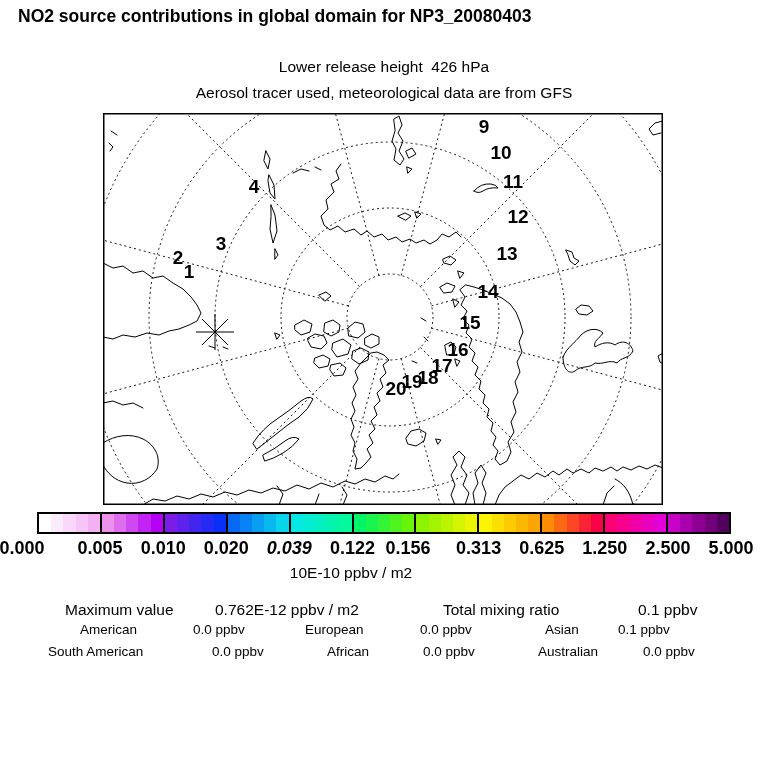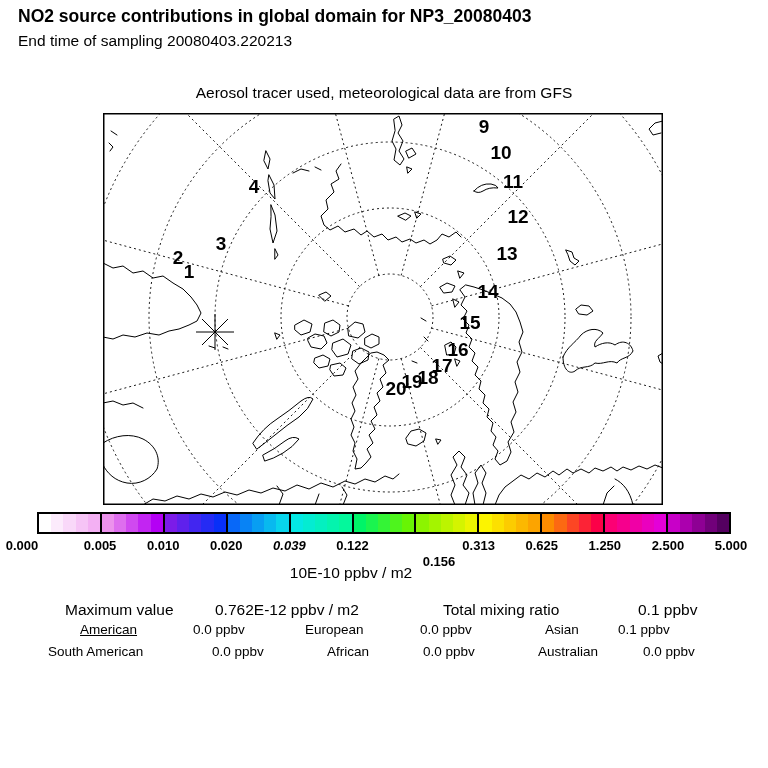--- a/index.html
+++ b/index.html
@@ -11,33 +11,33 @@
   #hline3{left:0;width:768px;top:58px;display:flex;justify-content:center;gap:64px;font-size:15.5px;}
   #hline4{left:0;width:768px;top:84px;text-align:center;font-size:15.5px;}
   #map{position:absolute;left:103px;top:113px;width:560px;height:392px;}
   #map svg{position:absolute;left:0;top:0;}
   .traj{position:absolute;transform:translate(-50%,-50%);font-weight:bold;font-size:19px;line-height:1;}
   #colorbar{position:absolute;left:37px;top:512px;width:694px;height:22px;display:flex;}
   .cbseg{flex:1;display:flex;border:2px solid #000;margin-left:-2px;}
   .cbseg:first-child{margin-left:0;}
   .cbcell{flex:1;}
   #cbar-labels{position:absolute;left:0;top:538px;width:768px;height:18px;}
-  .cblab{position:absolute;top:0;transform:translateX(-50%);font-weight:bold;font-size:13px;white-space:pre;}
+  .cblab{position:absolute;top:0;transform:translateX(-50%);font-weight:bold;font-size:18px;white-space:pre;}
   #units-line{left:0;width:702px;top:564px;text-align:center;font-size:15.5px;}
   .stat{font-size:15.5px;}
   .reg{font-size:13.5px;}
 </style>
 </head>
 <body>
 
 <div id="title" class="abs">NO2 source contributions in global domain for NP3_20080403</div>
 <div id="hline2" class="abs">
-  <span>End time of sampling 20080403.220213</span>
 </div>
 <div id="hline3" class="abs">
+  <span>Lower release height  426 hPa</span>
 </div>
 <div id="hline4" class="abs">Aerosol tracer used, meteorological data are from GFS</div>
 
 <div id="map">
   <svg width="560" height="392" viewBox="0 0 560 392">
     <defs>
         <clipPath id="mapclip">
           <rect x="0" y="0" width="560" height="392"></rect>
         </clipPath>
       </defs>
@@ -210,35 +210,35 @@
       <div class="cbcell" style="background: rgb(84, 0, 96);"></div>
     </div>
   </div>
 <div id="cbar-labels">
     <span class="cblab" style="left: 22px;">0.000</span>
     <span class="cblab" style="left: 100.091px;">0.005</span>
     <span class="cblab" style="left: 163.182px;">0.010</span>
     <span class="cblab" style="left: 226.273px;">0.020</span>
     <span class="cblab" style="left: 289.364px; font-style: italic;">0.039</span>
     <span class="cblab" style="left: 352.455px;">0.122</span>
-    <span class="cblab" style="left: 439px; margin-top: 16px;">0.156</span>
+    <span class="cblab" style="left: 408px;">0.156</span>
     <span class="cblab" style="left: 478.636px;">0.313</span>
     <span class="cblab" style="left: 541.727px;">0.625</span>
     <span class="cblab" style="left: 604.818px;">1.250</span>
     <span class="cblab" style="left: 667.909px;">2.500</span>
     <span class="cblab" style="left: 731px;">5.000</span>
   </div>
 <div id="units-line" class="abs">10E-10 ppbv / m2</div>
 
 <span class="abs stat" style="left:65px;top:601px;">Maximum value</span>
 <span class="abs stat" style="left:215px;top:601px;">0.762E-12 ppbv / m2</span>
 <span class="abs stat" style="left:443px;top:601px;">Total mixing ratio</span>
 <span class="abs stat" style="left:638px;top:601px;">0.1 ppbv</span>
 
-<span class="abs reg" style="left:80px;top:622px;text-decoration:underline;">American</span>
+<span class="abs reg" style="left:80px;top:622px;">American</span>
 <span class="abs reg" style="left:193px;top:622px;">0.0 ppbv</span>
 <span class="abs reg" style="left:305px;top:622px;">European</span>
 <span class="abs reg" style="left:420px;top:622px;">0.0 ppbv</span>
 <span class="abs reg" style="left:545px;top:622px;">Asian</span>
 <span class="abs reg" style="left:618px;top:622px;">0.1 ppbv</span>
 
 <span class="abs reg" style="left:48px;top:644px;">South American</span>
 <span class="abs reg" style="left:212px;top:644px;">0.0 ppbv</span>
 <span class="abs reg" style="left:327px;top:644px;">African</span>
 <span class="abs reg" style="left:423px;top:644px;">0.0 ppbv</span>

